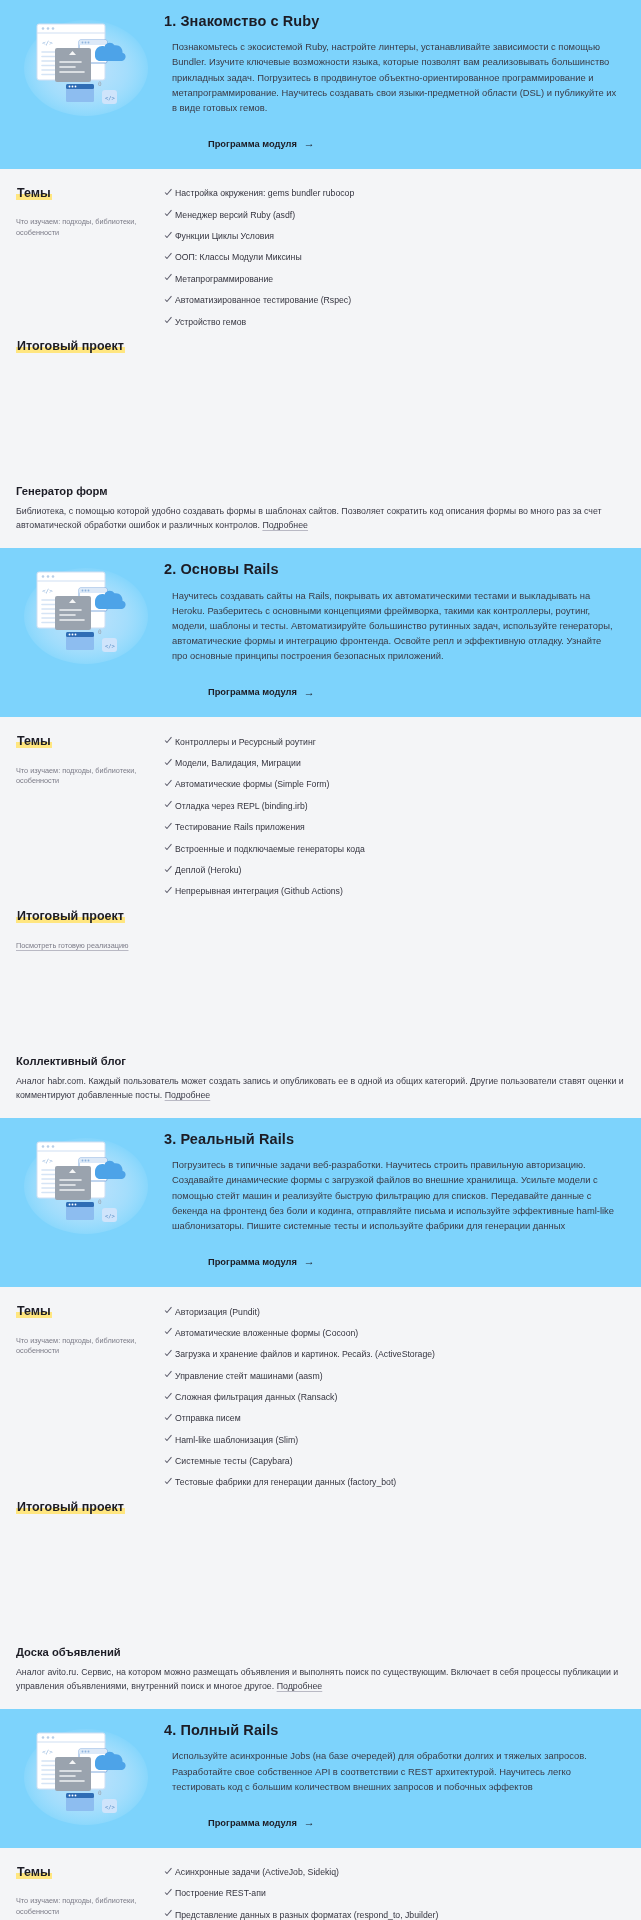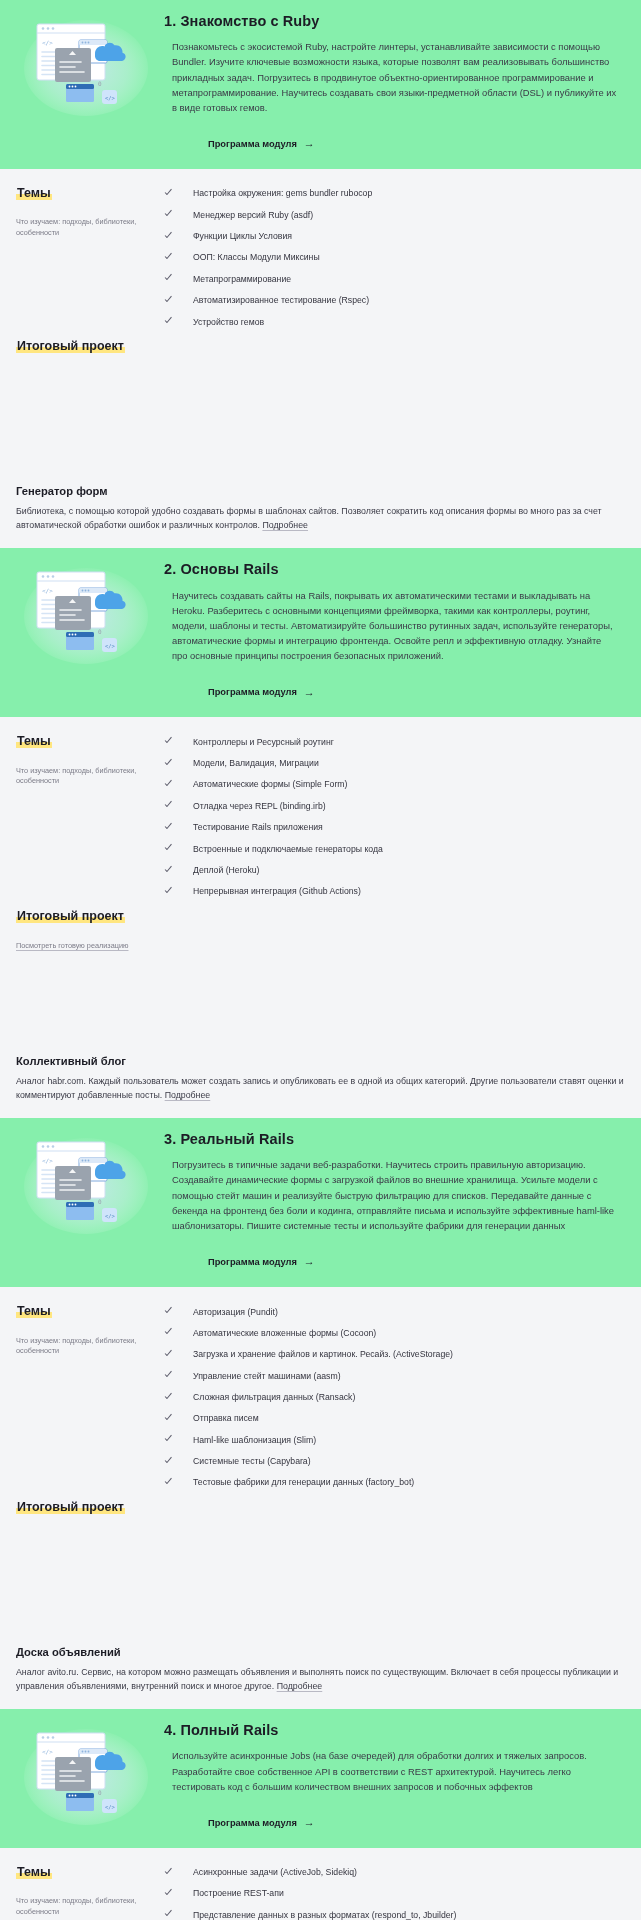--- a/index.html
+++ b/index.html
@@ -14,21 +14,21 @@
     -webkit-font-smoothing: antialiased;
   }
   .page { width: 641px; margin: 0; overflow: hidden; }
 
   
   .module { width: 100%; }
   .intro {
     display: flex;
     align-items: flex-start;
     padding: 10px 16px 18px 16px;
-    background: #86efac;
+    background: #7dd3fc;
   }
   .illus-wrap {
     width: 140px;
     flex: 0 0 140px;
     padding-top: 4px;
     display: flex;
     justify-content: center;
   }
   .intro-body { flex: 1 1 auto; padding-left: 8px; padding-top: 2px; }
   h2.module-title {
@@ -88,21 +88,21 @@
     text-decoration: underline;
     text-decoration-color: #b9b9c4;
     text-underline-offset: 2px;
     cursor: pointer;
   }
 
   ul.topics { list-style: none; margin: 0; padding: 0; }
   ul.topics li {
     display: flex;
     align-items: flex-start;
-    gap: 20px;
+    gap: 2px;
     font-size: 8.7px;
     line-height: 1.4;
     color: #34343f;
     padding: 4.6px 0;
   }
   .check {
     flex: 0 0 auto;
     width: 9px; height: 9px;
     position: relative;
     margin-top: 1px;

